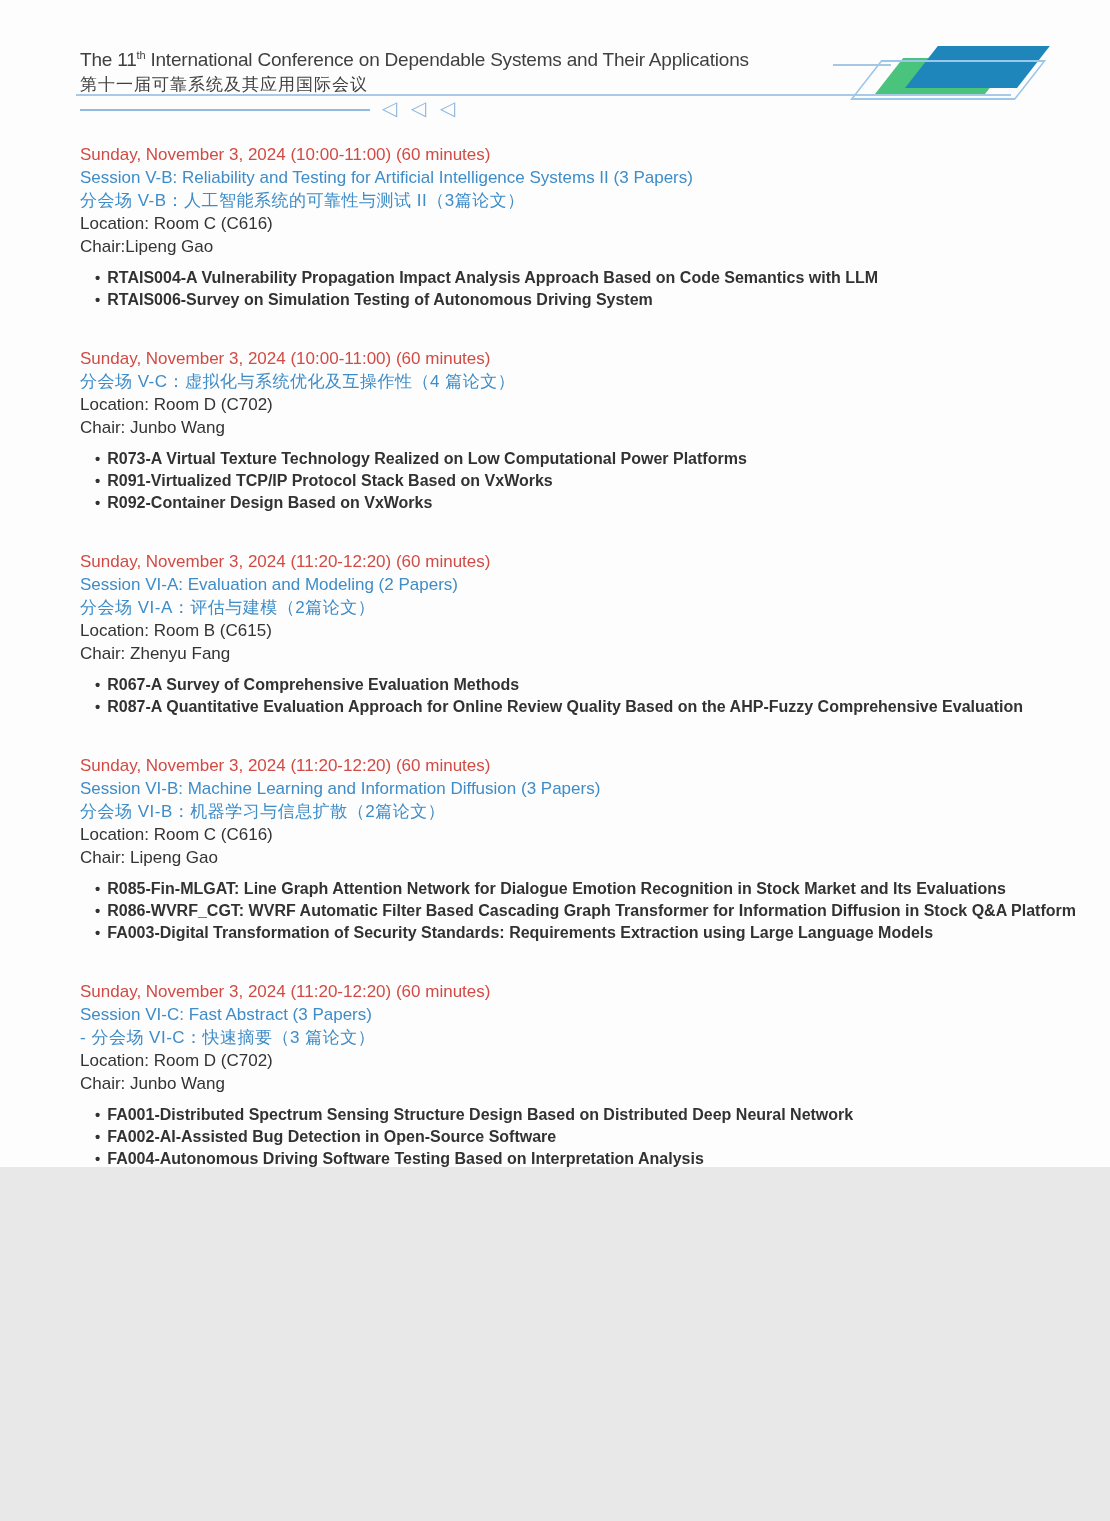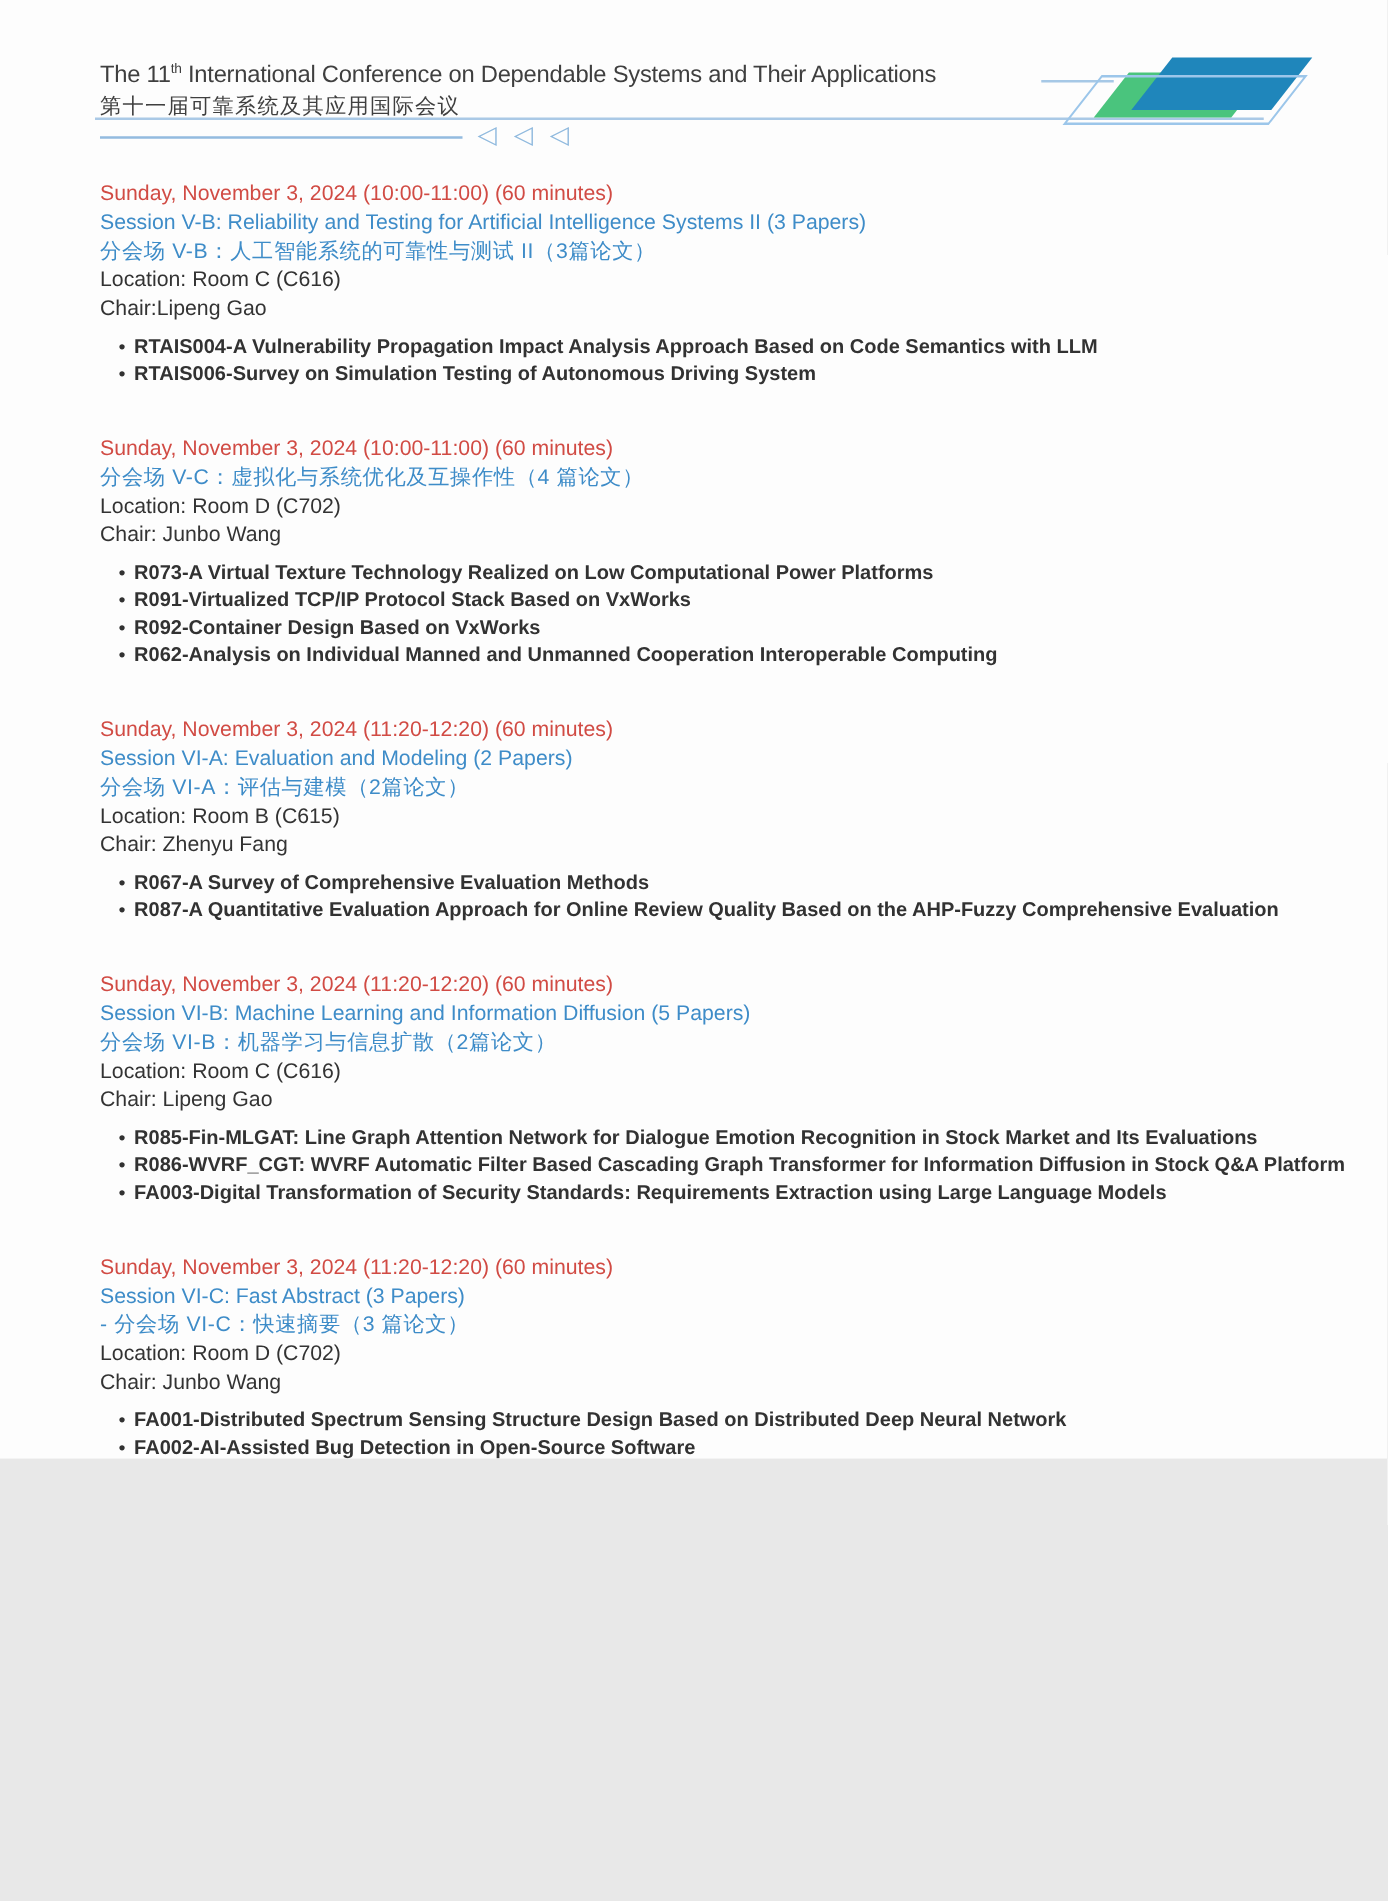--- a/index.html
+++ b/index.html
@@ -174,39 +174,38 @@
 
     <section class="session">
       <div class="line date">Sunday, November 3, 2024 (10:00-11:00) (60 minutes)</div>
       <div class="line title-cn">分会场 V-C：虚拟化与系统优化及互操作性（4 篇论文）</div>
       <div class="line location">Location: Room D (C702)</div>
       <div class="line chair">Chair: Junbo Wang</div>
       <ul class="papers">
           <li>R073-A Virtual Texture Technology Realized on Low Computational Power Platforms</li>
           <li>R091-Virtualized TCP/IP Protocol Stack Based on VxWorks</li>
           <li>R092-Container Design Based on VxWorks</li>
-          <li>R062-Analysis on Individual Manned and Unmanned Cooperation Interoperable Computing</li>
         </ul>
     </section>
 
     <section class="session">
       <div class="line date">Sunday, November 3, 2024 (11:20-12:20) (60 minutes)</div>
       <div class="line title-en">Session VI-A: Evaluation and Modeling (2 Papers)</div>
       <div class="line title-cn">分会场 VI-A：评估与建模（2篇论文）</div>
       <div class="line location">Location: Room B (C615)</div>
       <div class="line chair">Chair: Zhenyu Fang</div>
       <ul class="papers">
           <li>R067-A Survey of Comprehensive Evaluation Methods</li>
           <li>R087-A Quantitative Evaluation Approach for Online Review Quality Based on the AHP-Fuzzy Comprehensive Evaluation</li>
         </ul>
     </section>
 
     <section class="session">
       <div class="line date">Sunday, November 3, 2024 (11:20-12:20) (60 minutes)</div>
-      <div class="line title-en">Session VI-B: Machine Learning and Information Diffusion (5 Papers)</div>
+      <div class="line title-en">Session VI-B: Machine Learning and Information Diffusion (3 Papers)</div>
       <div class="line title-cn">分会场 VI-B：机器学习与信息扩散（2篇论文）</div>
       <div class="line location">Location: Room C (C616)</div>
       <div class="line chair">Chair: Lipeng Gao</div>
       <ul class="papers">
           <li>R085-Fin-MLGAT: Line Graph Attention Network for Dialogue Emotion Recognition in Stock Market and Its Evaluations</li>
           <li>R086-WVRF_CGT: WVRF Automatic Filter Based Cascading Graph Transformer for Information Diffusion in Stock Q&amp;A Platform</li>
           <li>FA003-Digital Transformation of Security Standards: Requirements Extraction using Large Language Models</li>
         </ul>
     </section>
 

